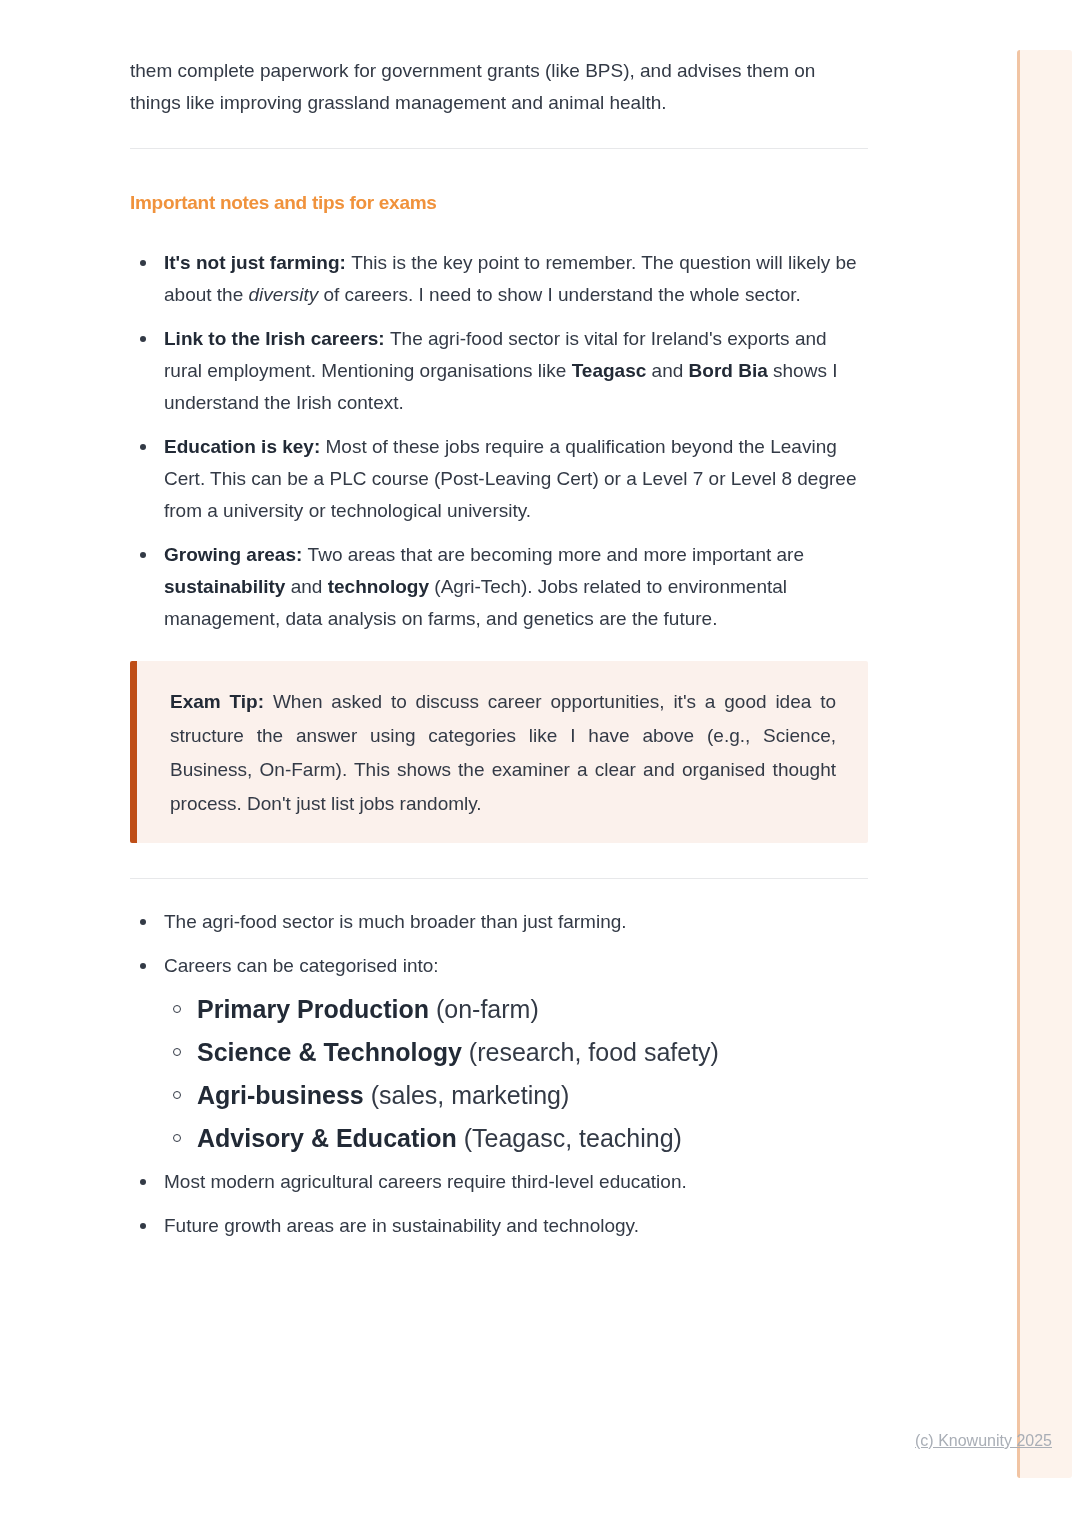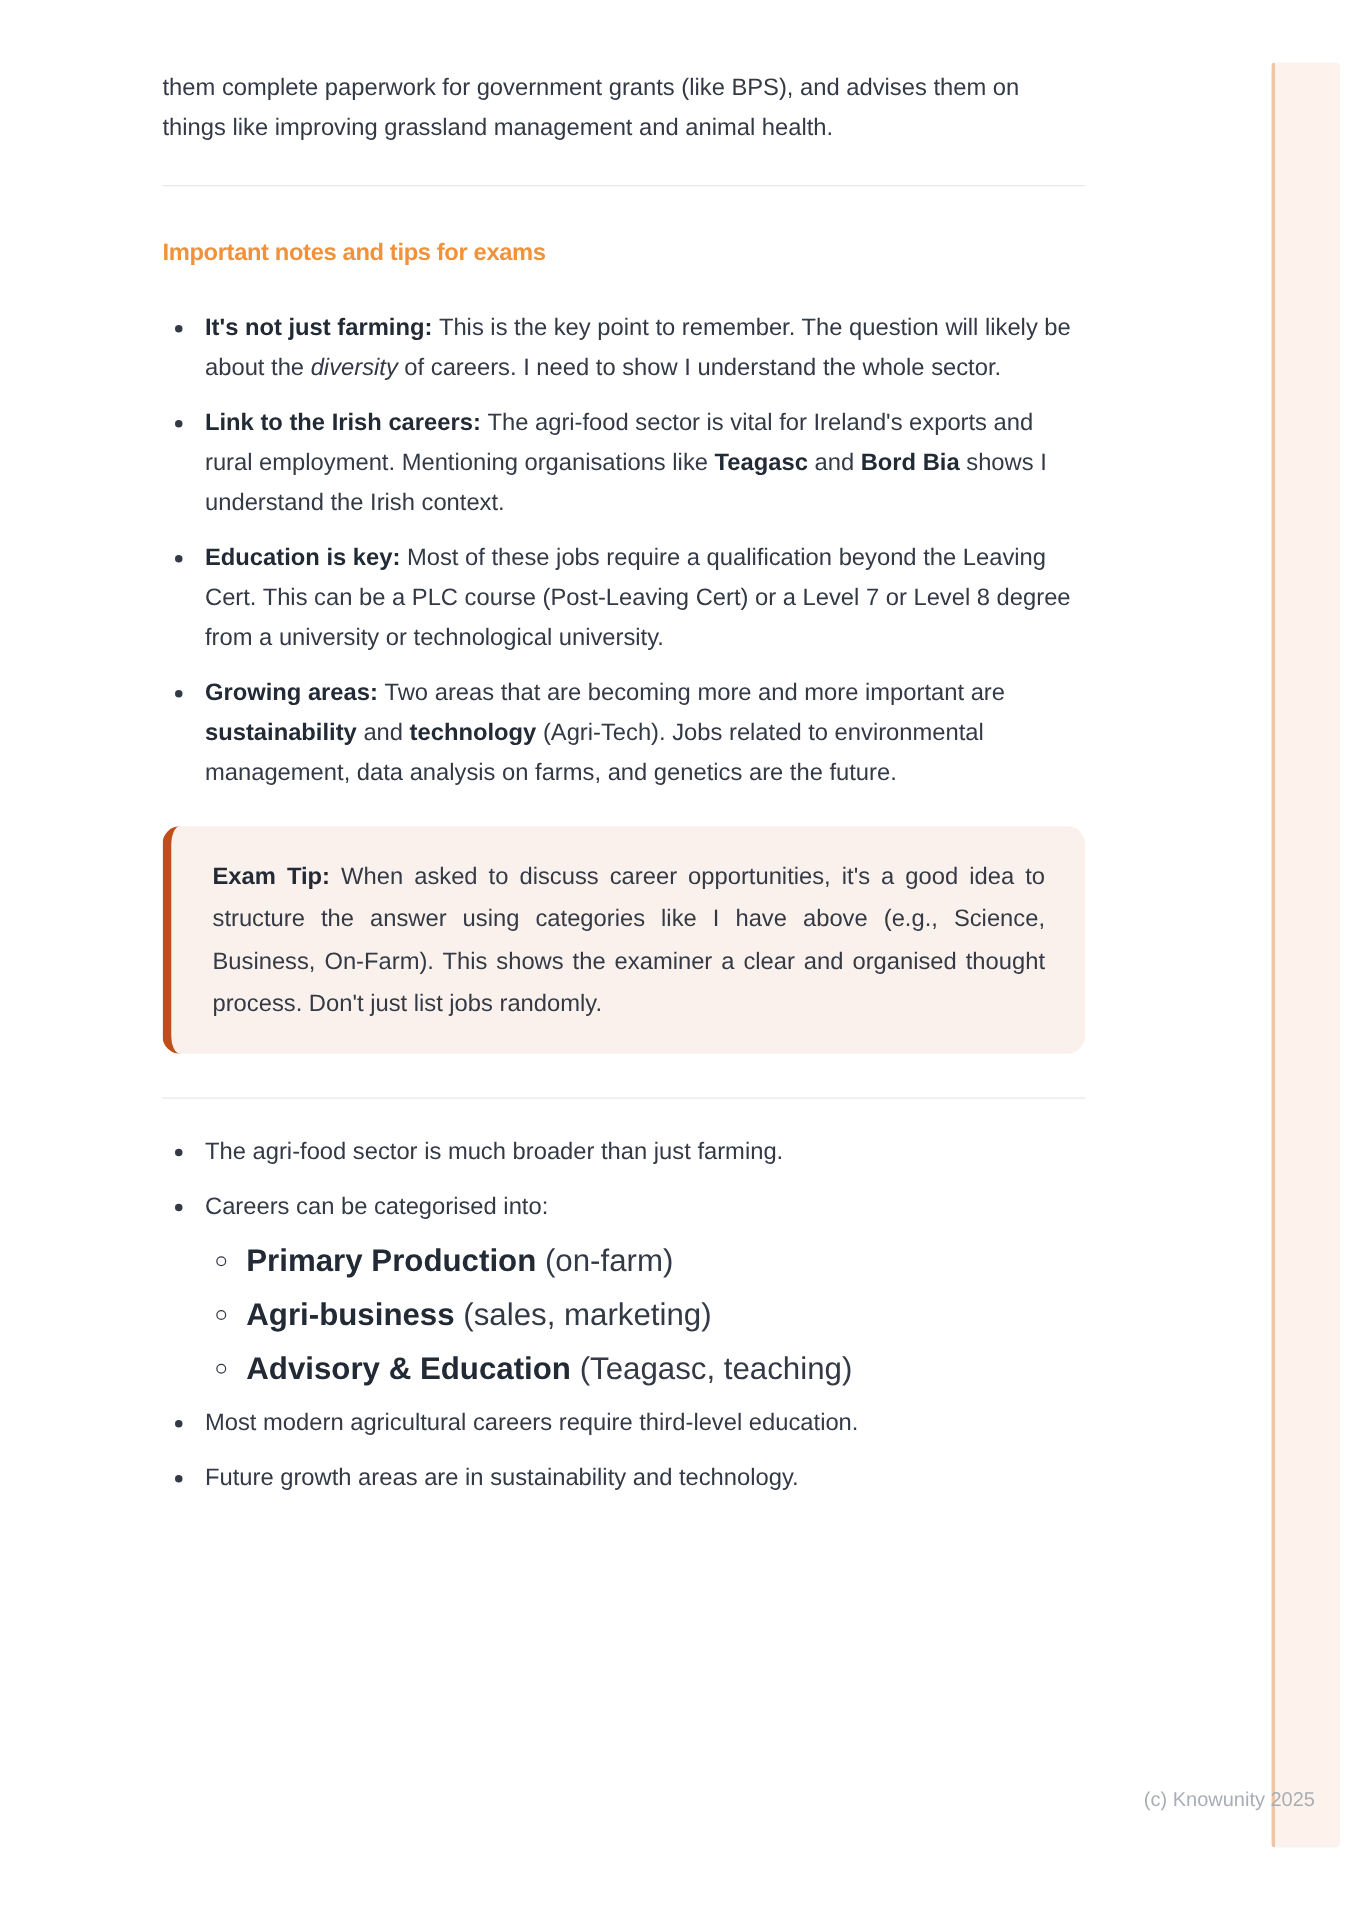--- a/index.html
+++ b/index.html
@@ -94,34 +94,35 @@
     border-radius:50%;
     border:1.5px solid #333a46;
     background:transparent;
   }
   strong{font-weight:bold;color:#222a36;}
   em{font-style:italic;}
   .callout{
     margin-top:26px;
     background:#fbf1ec;
     border-left:7px solid #bf4e17;
-    border-radius:14px;
+    border-radius:2px;
     padding:24px 32px 22px 33px;
     font-size:19px;
     line-height:34px;
     text-align:justify;
   }
   .footer{
     position:absolute;
     top:1432px;
     right:68px;
     z-index:3;
     font-size:16px;
     color:#a9aeb6;
     white-space:nowrap;
+    text-decoration:underline;
   }
 </style>
 </head>
 <body>
 
 <div class="page">
 
   <div class="side-strip"></div>
 
   <div class="content">
@@ -141,20 +142,21 @@
 
     <div class="callout"><strong>Exam Tip: </strong><span>When asked to discuss career opportunities, it's a good idea to structure the answer using categories like I have above (e.g., Science, Business, On-Farm). This shows the examiner a clear and organised thought process. Don't just list jobs randomly.</span></div>
 
     <hr class="divider" style="margin-top:35px;">
 
 
     <ul class="main-list">
         <li><span><span>The agri-food sector is much broader than just farming.</span></span></li>
         <li><span><span>Careers can be categorised into:</span></span><ul class="sub-list">
             <li><strong>Primary Production</strong><span> (on-farm)</span></li>
+            <li><strong>Science &amp; Technology</strong><span> (research, food safety)</span></li>
             <li><strong>Agri-business</strong><span> (sales, marketing)</span></li>
             <li><strong>Advisory &amp; Education</strong><span> (Teagasc, teaching)</span></li>
           </ul></li>
         <li><span><span>Most modern agricultural careers require third-level education.</span></span></li>
         <li><span><span>Future growth areas are in sustainability and technology.</span></span></li>
       </ul>
 
   </div>
 
   <div class="footer">(c) Knowunity 2025</div>

